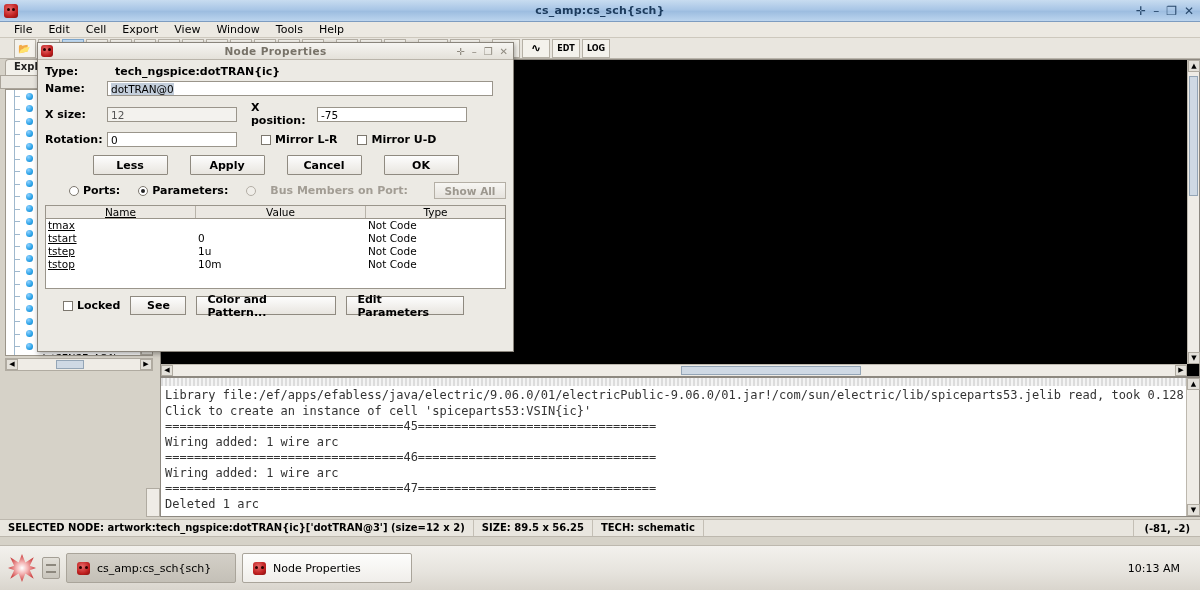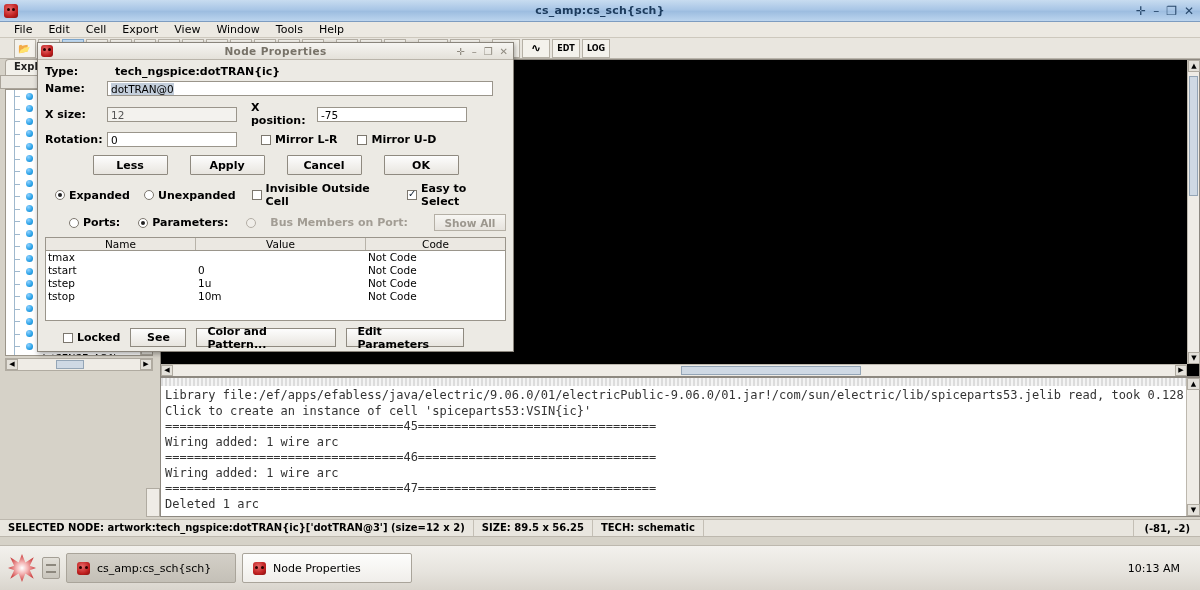--- a/index.html
+++ b/index.html
@@ -272,21 +272,21 @@
     color:#9c978e; font-size:10.5px; font-weight:bold;
     display:flex;align-items:center;justify-content:center;
   }
 
   #ptable { border:1px solid #9a958b; background:#fff; height:84px; position:relative; }
   #ptable .thead { display:flex; height:13px; background:#ebe8e2; border-bottom:1px solid #9a958b;}
   #ptable .th { font-size:10.5px; text-align:center; line-height:12px; border-right:1px solid #b8b3a9;}
   #ptable .th:last-child{border-right:none;}
   #ptable .trow { display:flex; height:13px; }
   #ptable .td { font-size:10.5px; line-height:13px; padding-left:2px; }
-  .col-name{width:150px;} .col-val{width:170px;} .col-code{flex:1;}
+  .col-name{width:150px;text-decoration:underline;} .col-val{width:170px;} .col-code{flex:1;}
 
   .botrow { display:flex; align-items:center; gap:10px; margin-top:7px; padding-left:18px;}
   .botrow .cbl { display:flex; align-items:center; font-size:11px; font-weight:bold; }
   .bbtn {
     height:19px; background:linear-gradient(#fdfdfd,#e8e5df); border:1px solid #8f8a80;
     font-size:11px;font-weight:bold; display:flex;align-items:center;justify-content:center;
     padding:0 10px;
   }
 </style>
 </head>
@@ -675,46 +675,36 @@
       </div>
     </div>
 
     <div class="btnrow">
       <div class="dbtn">Less</div>
       <div class="dbtn">Apply</div>
       <div class="dbtn">Cancel</div>
       <div class="dbtn">OK</div>
     </div>
 
-    <div class="optrow" style="padding-left:10px">
-      <span class="radio on"></span>
-      <span>Expanded</span>
-      <span class="radio" style="margin-left:14px"></span>
-      <span>Unexpanded</span>
-      <span class="cbox" style="margin-left:16px"></span>
-      <span>Invisible Outside Cell</span>
-      <span class="cbox on" style="margin-left:14px"></span>
-      <span>Easy to Select</span>
-    </div>
 
     <div class="optrow" style="padding-left:24px">
       <span class="radio"></span>
       <span>Ports:</span>
       <span class="radio on" style="margin-left:18px"></span>
       <span>Parameters:</span>
       <span class="radio dis" style="margin-left:18px"></span>
       <span class="dim">Bus Members on Port:</span>
       <span class="showall">Show All</span>
     </div>
 
     <div id="ptable">
       <div class="thead">
         <div class="th col-name">Name</div>
         <div class="th col-val">Value</div>
-        <div class="th col-code">Code</div>
+        <div class="th col-code">Type</div>
       </div>
       <div id="ptable-rows">
           <div class="trow">
             <div class="td col-name">tmax</div>
             <div class="td col-val"></div>
             <div class="td col-code">Not Code</div>
           </div>
           <div class="trow">
             <div class="td col-name">tstart</div>
             <div class="td col-val">0</div>

